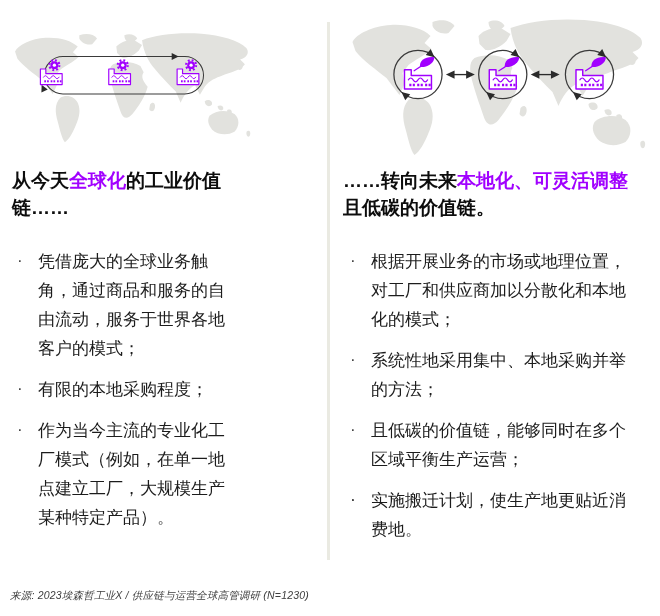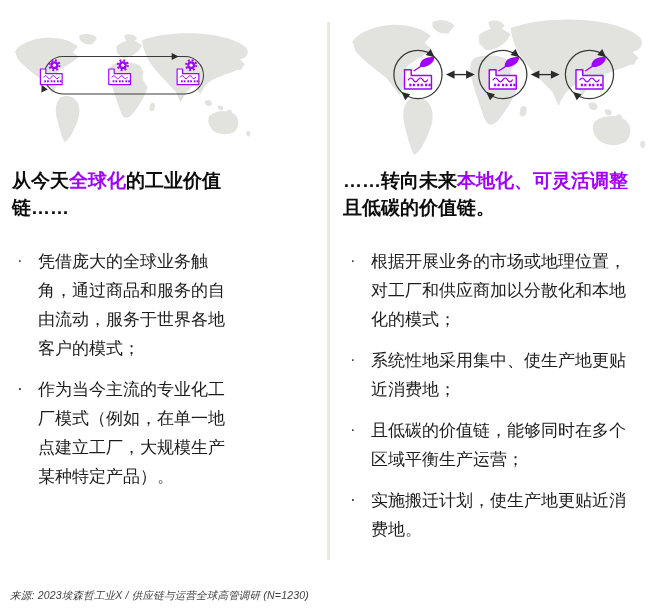--- a/index.html
+++ b/index.html
@@ -100,21 +100,21 @@
         <use href="#gear" x="61" y="42"></use>
         <use href="#factory" x="130" y="46"></use>
         <use href="#gear" x="149" y="42"></use>
         <use href="#factory" x="218" y="46"></use>
         <use href="#gear" x="237" y="42"></use>
       </svg>
     </div>
     <h2 class="title"><span>从今天</span><span class="accent">全球化</span><span>的工业价值链……</span></h2>
     <ul class="bullets">
       <li><span class="dot">·</span><span>凭借庞大的全球业务触角，通过商品和服务的自由流动，服务于世界各地客户的模式；</span></li>
-      <li><span class="dot">·</span></li>
+      <li><span class="dot">·</span><span>有限的本地采购程度；</span></li>
       <li><span class="dot">·</span><span>作为当今主流的专业化工厂模式（例如，在单一地点建立工厂，大规模生产某种特定产品）。</span></li>
     </ul>
   </div>
 
   <div class="divider"></div>
 
   <div class="col col-right">
     <div class="diagram">
       <svg viewBox="0 0 316 148">
         <use href="#worldmap" x="4"></use>
@@ -159,21 +159,21 @@
         <use href="#leaf" x="86" y="41"></use>
         <use href="#factory" x="156" y="52"></use>
         <use href="#leaf" x="174" y="41"></use>
         <use href="#factory" x="246" y="52"></use>
         <use href="#leaf" x="264" y="41"></use>
       </svg>
     </div>
     <h2 class="title"><span>……转向未来</span><span class="accent">本地化、可灵活调整</span><span>且低碳的价值链。</span></h2>
     <ul class="bullets">
       <li><span class="dot">·</span><span>根据开展业务的市场或地理位置，对工厂和供应商加以分散化和本地化的模式；</span></li>
-      <li><span class="dot">·</span><span>系统性地采用集中、使生产地更贴近消费地；</span></li>
+      <li><span class="dot">·</span><span>系统性地采用集中、本地采购并举的方法；</span></li>
       <li><span class="dot">·</span><span>且低碳的价值链，能够同时在多个区域平衡生产运营；</span></li>
       <li><span class="dot">·</span></li>
       <li><span class="dot">·</span><span>实施搬迁计划，使生产地更贴近消费地。</span></li>
     </ul>
   </div>
 
   <div class="footer">来源: 2023埃森哲工业X / 供应链与运营全球高管调研 (N=1230)</div>
 </div>
 
 </body></html>

